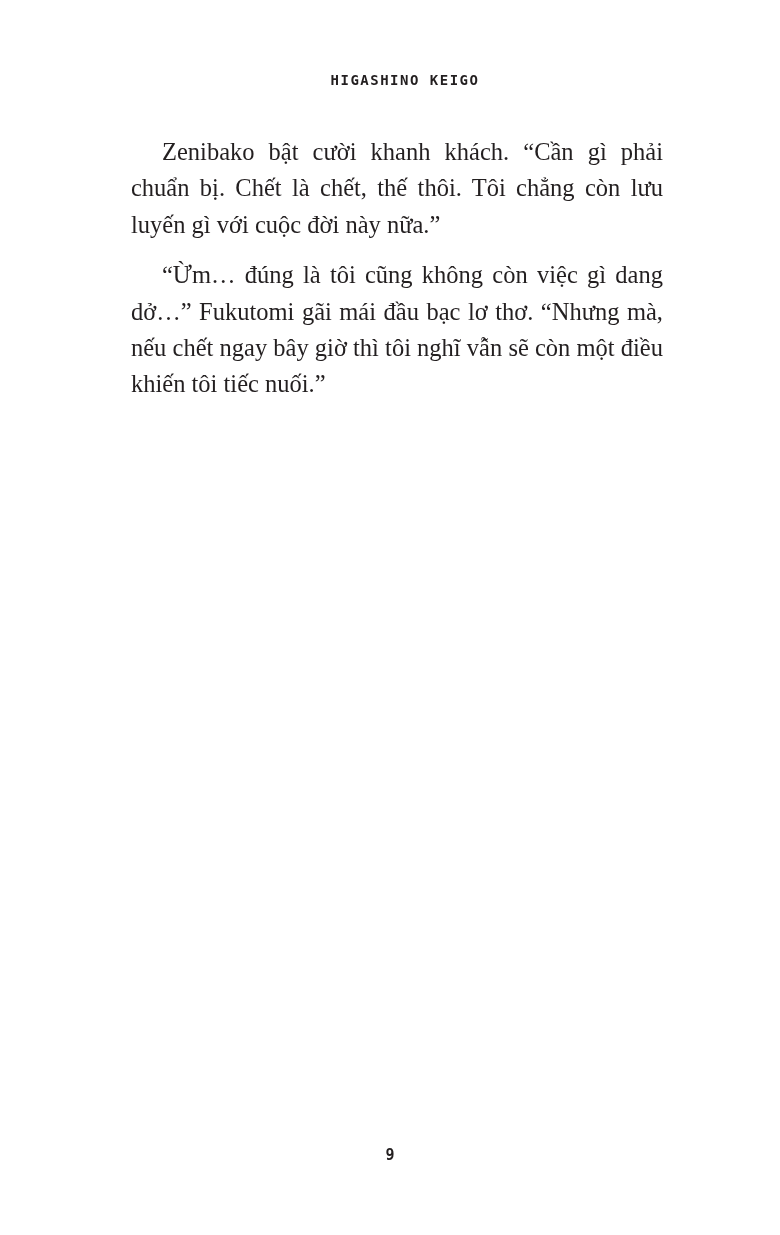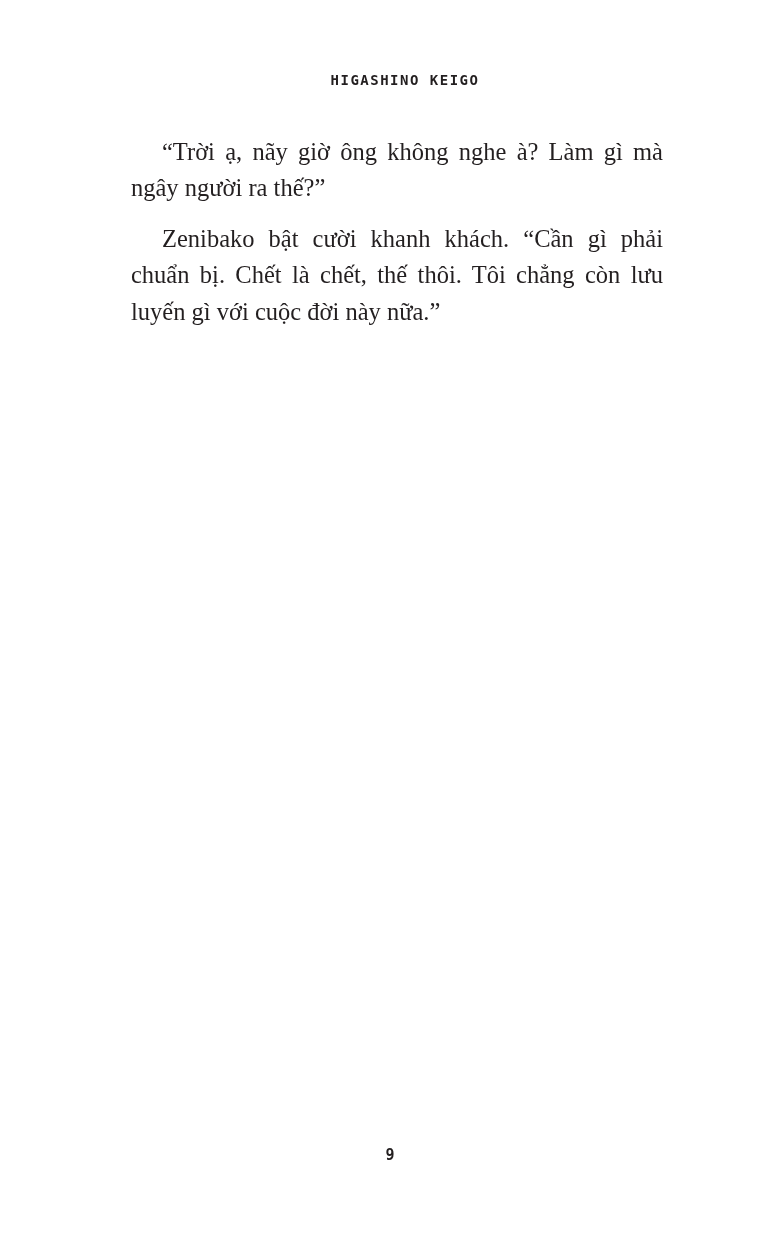--- a/index.html
+++ b/index.html
@@ -63,18 +63,18 @@
       color: #231f20;
     }
   </style>
 </head>
 <body>
 
 <div class="page">
   <div class="running-header">HIGASHINO KEIGO</div>
 
   <div class="body-text">
-    <p class="para">“Trời ạ, nãy giờ ông không nghe à? Làm gì mà ngây người ra thế?”</p>
     <p class="para">Zenibako bật cười khanh khách. “Cần gì phải chuẩn bị. Chết là chết, thế thôi. Tôi chẳng còn lưu luyến gì với cuộc đời này nữa.”</p>
+    <p class="para">“Ừm… đúng là tôi cũng không còn việc gì dang dở…” Fukutomi gãi mái đầu bạc lơ thơ. “Nhưng mà, nếu chết ngay bây giờ thì tôi nghĩ vẫn sẽ còn một điều khiến tôi tiếc nuối.”</p>
   </div>
 
   <div class="folio">9</div>
 </div>
 
 </body></html>

